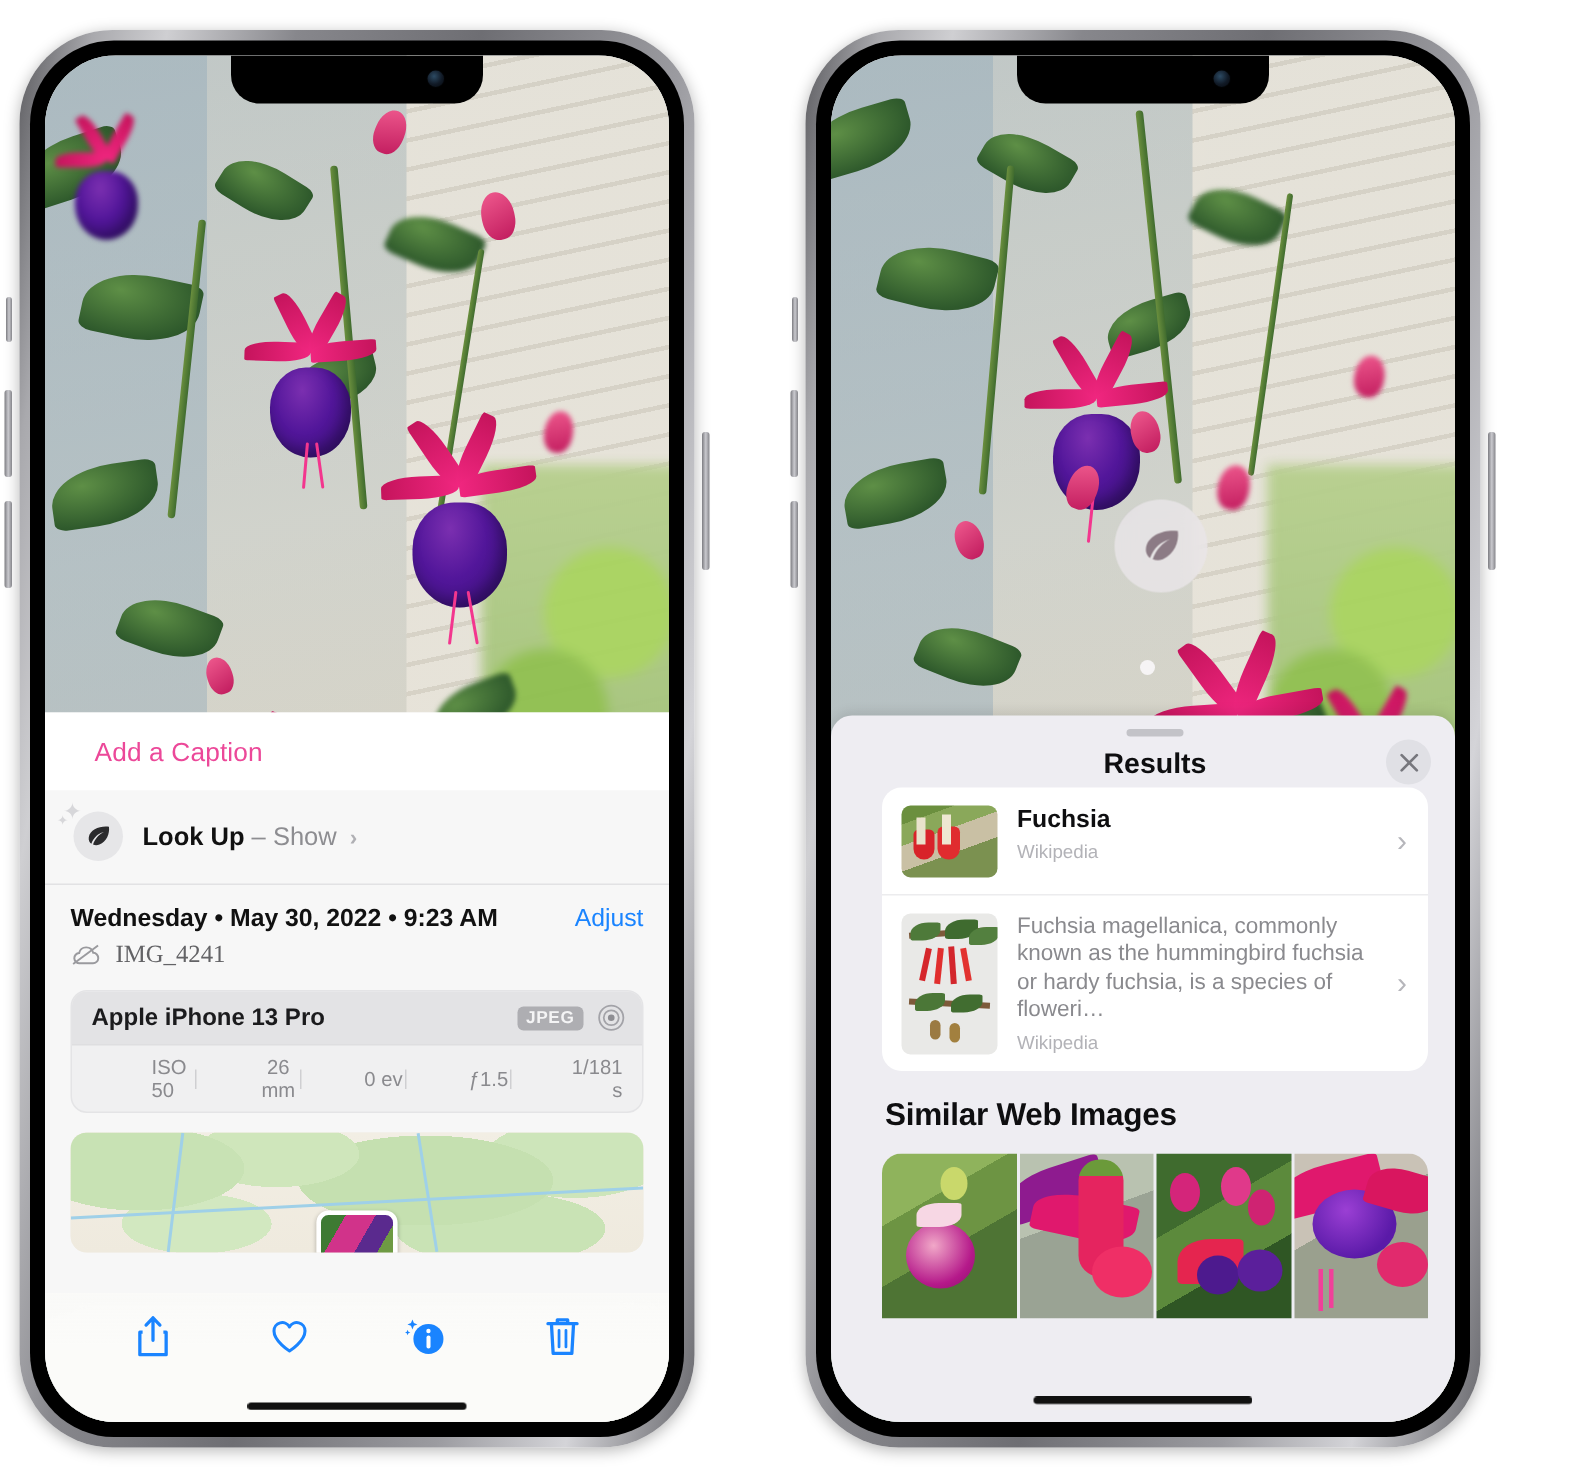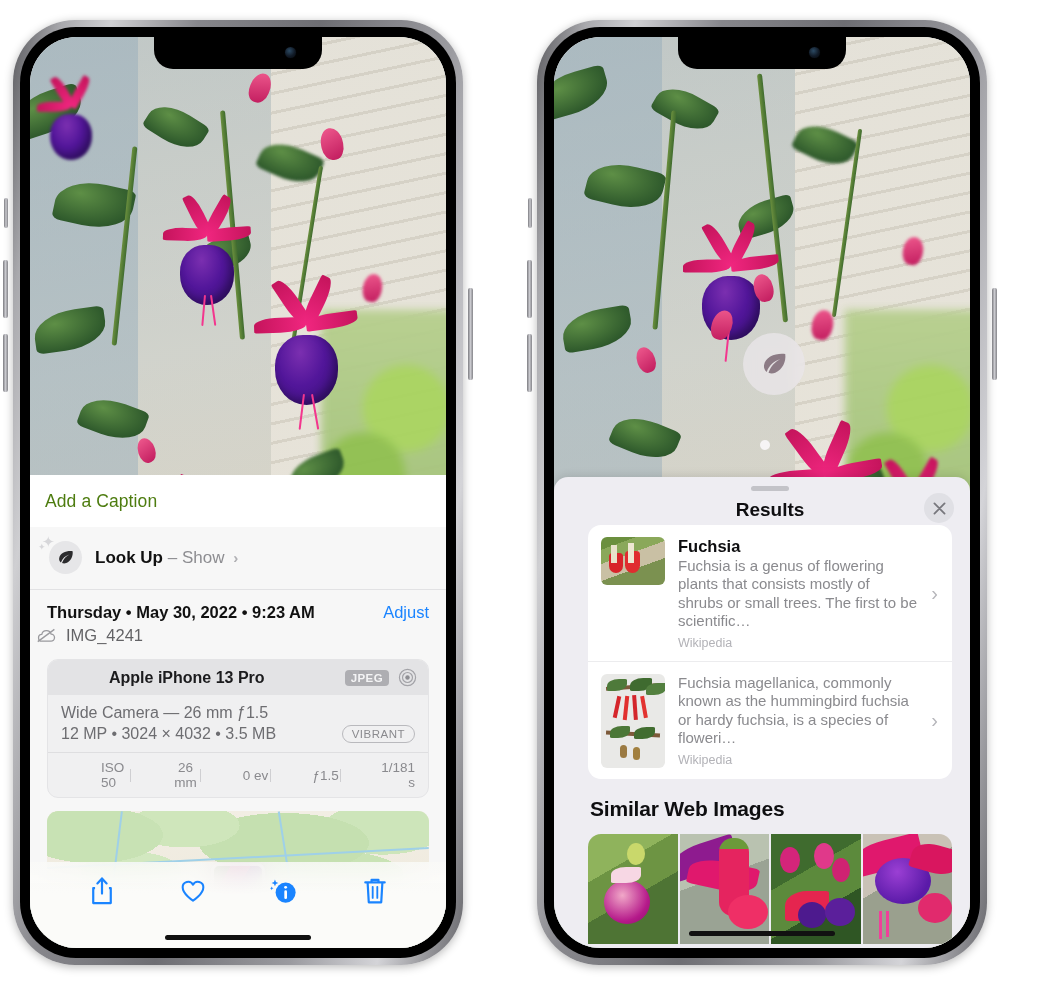--- a/index.html
+++ b/index.html
@@ -112,21 +112,21 @@
     position: absolute; border-radius: 50% 50% 44% 44%;
     background: linear-gradient(160deg,#ef5a8e,#c01a5d);
   }
   .blur-sm { filter: blur(1.6px); }
   .blur-md { filter: blur(3.5px); }
 
   
   .sheet { position: absolute; left: 0; right: 0; bottom: 0; top: 438px; background: #f7f7f7; z-index: 20; }
   .caption-row {
     height: 52px; background: #fff; display: flex; align-items: center;
-    padding: 0 15px; font-size: 17.5px; color: #4d7c0f; letter-spacing: .1px; text-align: center;
+    padding: 0 33px; font-size: 17.5px; color: #ec4899; letter-spacing: .1px; text-align: center;
   }
   .lookup-row {
     display: flex; align-items: center; gap: 13px;
     padding: 14px 17px 15px 19px; background: #f7f7f7;
     border-bottom: 1px solid #e2e2e4;
   }
   .lookup-badge {
     position: relative; width: 33px; height: 33px; border-radius: 50%;
     background: #e6e6e8; display: flex; align-items: center; justify-content: center;
     flex: none;
@@ -134,32 +134,32 @@
   .sparkle { position: absolute; left: -7px; top: -7px; color: #d7d7da; font-size: 15px; line-height: 1; }
   .sparkle.s2 { left: -11px; top: 2px; font-size: 9px; }
   .leaf-glyph { width: 19px; height: 19px; }
   .lookup-text { font-size: 17px; font-weight: 700; color: #111; }
   .lookup-text .sub { font-weight: 400; color: #8d8d91; }
   .chev { color: #b0b0b4; font-size: 15px; margin-left: 4px; }
 
   .date-row { padding: 13px 17px 2px; display: flex; align-items: baseline; justify-content: space-between; }
   .date-txt { font-size: 16.5px; font-weight: 700; color: #111; }
   .adjust { font-size: 16.5px; color: #1a84ff; }
-  .file-row { display: flex; align-items: center; gap: 9px; padding: 2px 6px 12px; }
+  .file-row { display: flex; align-items: center; gap: 9px; padding: 2px 17px 12px; font-family: Liberation Serif, serif; }
   .file-name { font-size: 16.5px; color: #636366; }
 
   .meta-card {
     margin: 2px 17px 0; border-radius: 11px; overflow: hidden;
     background: #f0f0f1; border: 1px solid #e4e4e6;
   }
   .meta-head {
     display: flex; align-items: center; justify-content: space-between;
     background: #e3e3e5; padding: 8px 11px 8px 13px;
   }
-  .meta-model { font-size: 16px; font-weight: 700; color: #1b1b1d; margin-left: 48px; }
+  .meta-model { font-size: 16px; font-weight: 700; color: #1b1b1d; }
   .meta-head-right { display: flex; align-items: center; gap: 9px; }
   .jpeg-badge {
     background: #aeaeb2; color: #f4f4f5; font-size: 11.5px; font-weight: 700;
     padding: 2px 6px; border-radius: 4px; letter-spacing: .4px;
   }
   .hdr-ic { width: 19px; height: 19px; }
   .meta-body { padding: 9px 13px 9px; }
   .meta-line1 { font-size: 16px; color: #6d6d71; }
   .meta-line2 { display: flex; align-items: center; justify-content: space-between; margin-top: 3px; }
   .meta-line2 span.txt { font-size: 16px; color: #6d6d71; }
@@ -354,21 +354,21 @@
             </div>
             <div class="lookup-text">
               <span>Look Up</span>
               <span class="sub">–</span>
               <span class="sub">Show</span>
               <span class="chev">›</span>
             </div>
           </div>
 
           <div class="date-row">
-            <span class="date-txt">Thursday • May 30, 2022 • 9:23 AM</span>
+            <span class="date-txt">Wednesday • May 30, 2022 • 9:23 AM</span>
             <span class="adjust">Adjust</span>
           </div>
           <div class="file-row">
             <svg width="21" height="15" viewBox="0 0 24 17">
               <path d="M7 15h10a4 4 0 0 0 .3-8A5.5 5.5 0 0 0 6.6 7.2 3.9 3.9 0 0 0 7 15z" fill="none" stroke="#9a9a9e" stroke-width="1.5"></path>
               <line x1="2" y1="15.5" x2="21" y2="1.5" stroke="#9a9a9e" stroke-width="1.5"></line>
             </svg>
             <span class="file-name">IMG_4241</span>
           </div>
 
@@ -376,27 +376,20 @@
             <div class="meta-head">
               <span class="meta-model">Apple iPhone 13 Pro</span>
               <span class="meta-head-right">
                 <span class="jpeg-badge">JPEG</span>
                 <svg class="hdr-ic" viewBox="0 0 24 24">
                   <circle cx="12" cy="12" r="10.2" fill="none" stroke="#a3a3a8" stroke-width="1.5"></circle>
                   <circle cx="12" cy="12" r="6.3" fill="none" stroke="#a3a3a8" stroke-width="1.5"></circle>
                   <circle cx="12" cy="12" r="2.8" fill="#8e8e93"></circle>
                 </svg>
               </span>
-            </div>
-            <div class="meta-body">
-              <div class="meta-line1">Wide Camera — 26 mm ƒ1.5</div>
-              <div class="meta-line2">
-                <span class="txt">12 MP • 3024 × 4032 • 3.5 MB</span>
-                <span class="vibrant">VIBRANT</span>
-              </div>
             </div>
             <div class="exif-row">
               <span class="cell">ISO 50</span>
               <span class="sep-l"></span>
               <span class="cell">26 mm</span>
               <span class="sep-l"></span>
               <span class="cell">0 ev</span>
               <span class="sep-l"></span>
               <span class="cell">ƒ1.5</span>
               <span class="sep-l"></span>
@@ -543,21 +536,20 @@
           <div class="kcards">
             <div class="kcard">
               <div class="kthumb land" style="background:linear-gradient(160deg,#6b8f3e 0 18%,#8aa85a 18% 38%,#c9c0a4 38% 62%,#7b9150 62% 100%);">
                 <div style="position:absolute;left:12%;top:34%;width:14px;height:20px;border-radius:4px 4px 8px 8px;background:#d8232a;"></div>
                 <div style="position:absolute;left:38%;top:30%;width:15px;height:22px;border-radius:4px 4px 8px 8px;background:#e02c2f;"></div>
                 <div style="position:absolute;left:16%;top:16%;width:6px;height:18px;background:#e9e2cc;"></div>
                 <div style="position:absolute;left:42%;top:12%;width:6px;height:20px;background:#eee7d2;"></div>
               </div>
               <div class="kbody">
                 <div class="ktitle">Fuchsia</div>
-                <div class="kdesc">Fuchsia is a genus of flowering plants that consists mostly of shrubs or small trees. The first to be scientific…</div>
                 <div class="ksrc">Wikipedia</div>
               </div>
               <span class="kchev">›</span>
             </div>
 
             <div class="kcard">
               <div class="kthumb port" style="background:#e9e9e7;">
                 <div style="position:absolute;left:8%;top:12%;width:84%;height:4px;background:#7d5a3a;transform:rotate(-4deg);"></div>
                 <div style="position:absolute;left:10%;top:6%;width:20px;height:12px;border-radius:60% 10% 60% 10%;background:#4e7a3a;"></div>
                 <div style="position:absolute;left:46%;top:4%;width:22px;height:13px;border-radius:60% 10% 60% 10%;background:#3f6b2f;"></div>

